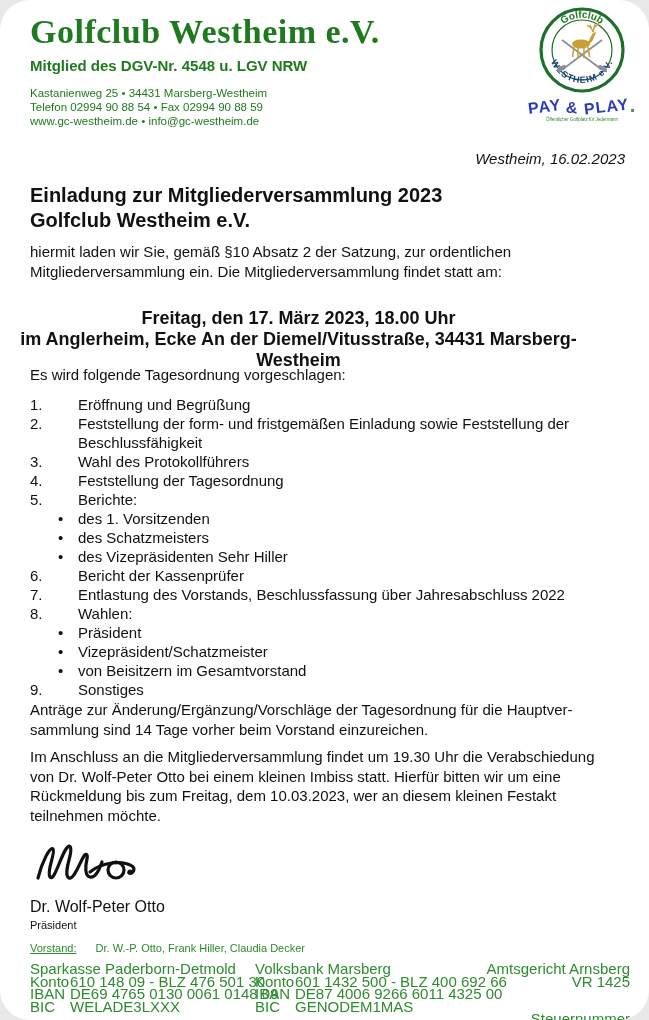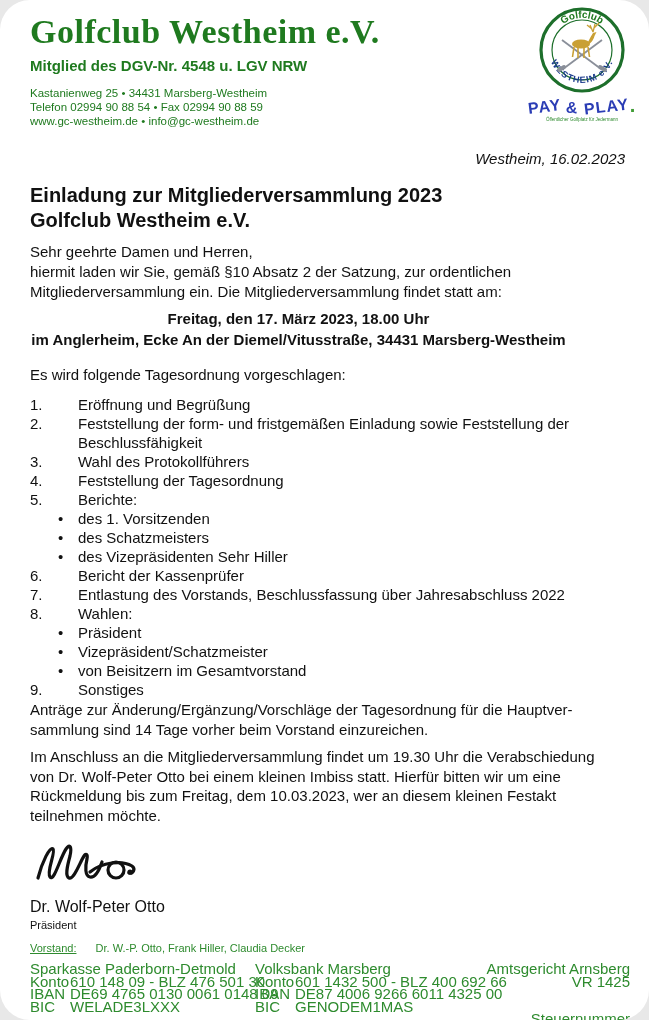--- a/index.html
+++ b/index.html
@@ -18,21 +18,21 @@
   .payplay span{display:inline-block;}
   .pp-r1{transform:rotate(-7deg);} .pp-r2{transform:rotate(5deg) translateY(1px);}
   .pp-dot{color:#3f9c35;font-size:20px;line-height:10px;}
   .tagline{font-size:4.5px;color:#2e8b2e;margin-top:1px;white-space:nowrap;}
 
   
   .dateline{position:absolute;top:150px;right:24px;font-size:15px;font-style:italic;}
   .subject{position:absolute;top:183px;left:30px;font-size:20px;font-weight:bold;line-height:25px;}
   .intro{position:absolute;top:242px;left:30px;font-size:15px;line-height:20px;}
   .event{position:absolute;top:308px;left:0;width:597px;text-align:center;
-         font-weight:bold;font-size:15px;line-height:21px;}
+         font-weight:bold;font-size:18px;line-height:21px;}
   .agenda-intro{position:absolute;top:366px;left:30px;font-size:15px;}
   .agenda{position:absolute;top:395px;left:30px;width:592px;font-size:15px;line-height:19px;}
   .arow{display:flex;}
   .anum{flex:0 0 48px;}
   .ablt{flex:0 0 48px;padding-left:28px;box-sizing:border-box;}
   .atext{flex:1;}
   .para1{position:absolute;top:700px;left:30px;font-size:15px;line-height:19.5px;}
   .para2{position:absolute;top:747px;left:30px;font-size:15px;line-height:19.5px;}
 
   .sig{position:absolute;top:832px;left:30px;}
@@ -103,21 +103,20 @@
   </div>
 
   <div class="dateline">Westheim, 16.02.2023</div>
 
   <div class="subject">
     <div>Einladung zur Mitgliederversammlung 2023</div>
     <div>Golfclub Westheim e.V.</div>
   </div>
 
   <div class="intro">
-    <div>Sehr geehrte Damen und Herren,</div>
     <div>hiermit laden wir Sie, gemäß §10 Absatz 2 der Satzung, zur ordentlichen</div>
     <div>Mitgliederversammlung ein. Die Mitgliederversammlung findet statt am:</div>
   </div>
 
   <div class="event">
     <div>Freitag, den 17. März 2023, 18.00 Uhr</div>
     <div>im Anglerheim, Ecke An der Diemel/Vitusstraße, 34431 Marsberg-Westheim</div>
   </div>
 
   <div class="agenda-intro">Es wird folgende Tagesordnung vorgeschlagen:</div>

